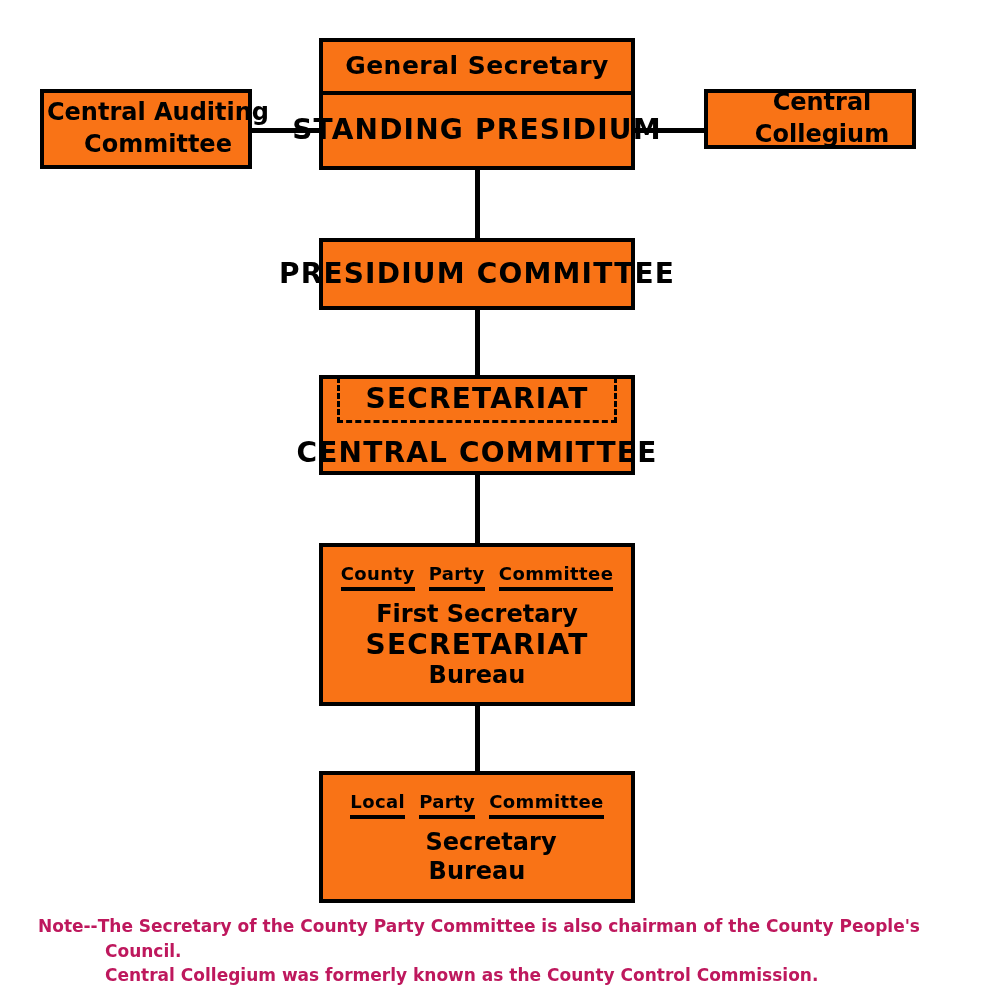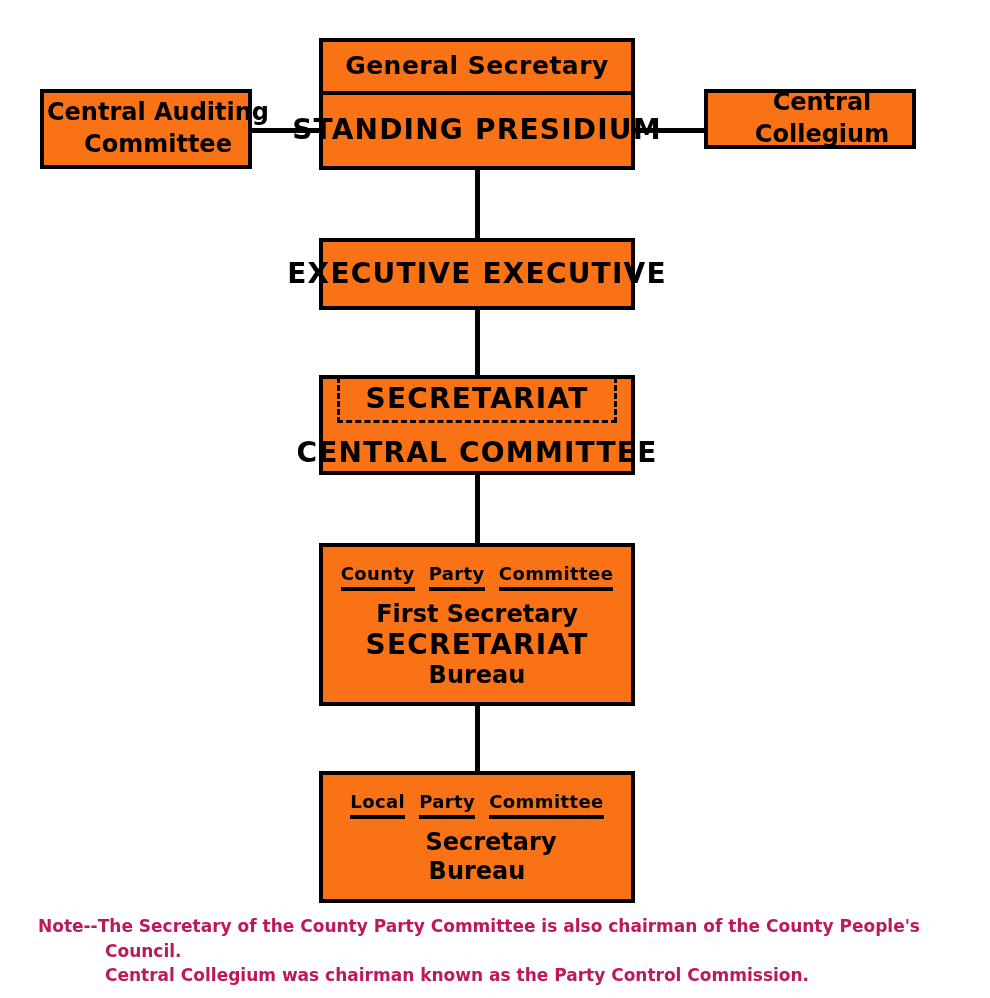--- a/index.html
+++ b/index.html
@@ -166,21 +166,21 @@
     <span class="t-side">Central Auditing</span>
     <span class="t-side">Committee</span>
   </div>
 
   <div class="node" style="left:704px; top:89px; width:212px; height:60px;">
     <span class="t-side">Central</span>
     <span class="t-side">Collegium</span>
   </div>
 
   <div class="node" style="left:319px; top:238px; width:316px; height:72px;">
-    <span class="t-caps">EXECUTIVE  EXECUTIVE</span>
+    <span class="t-caps">PRESIDIUM  COMMITTEE</span>
   </div>
 
   <div class="node" style="left:319px; top:375px; width:316px; height:100px;">
     <div class="dashed-box" style="margin-top:-4px;">
       <span class="t-caps">SECRETARIAT</span>
     </div>
     <span class="t-caps" style="margin-top:14px;">CENTRAL COMMITTEE</span>
   </div>
 
   <div class="node" style="left:319px; top:543px; width:316px; height:163px; justify-content:flex-start; padding-top:16px;">
@@ -200,16 +200,16 @@
       <span>Party</span>
       <span>Committee</span>
     </div>
     <span class="t-sub" style="margin-top:9px;margin-left:28px;">Secretary</span>
     <span class="t-sub">Bureau</span>
   </div>
 
   <div id="note-block">
     <span class="note-line"><span class="note-lead">Note--</span><span>The Secretary of the County Party Committee is also chairman of the County People's</span></span>
     <span class="note-line indent">Council.</span>
-    <span class="note-line indent">Central Collegium was chairman known as the Party Control Commission.</span>
+    <span class="note-line indent">Central Collegium was formerly known as the County Control Commission.</span>
   </div>
 
 </div>
 
 </body></html>

